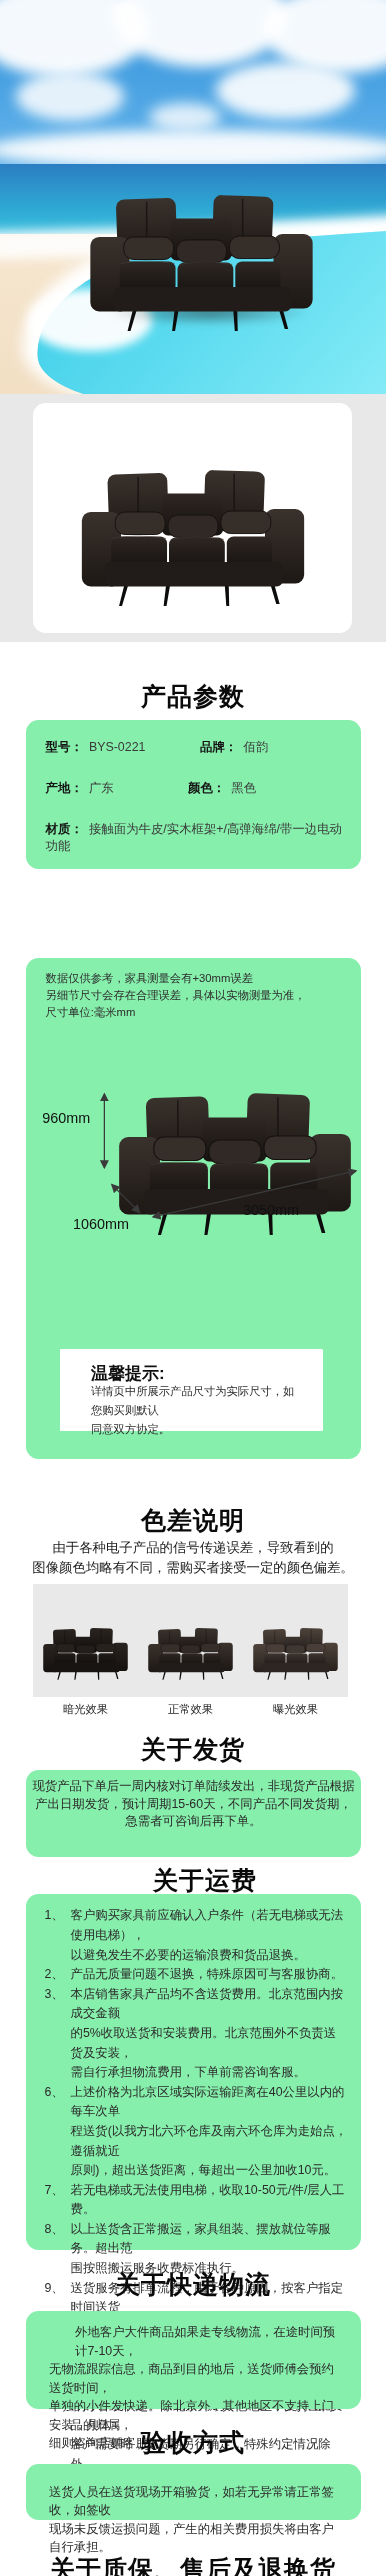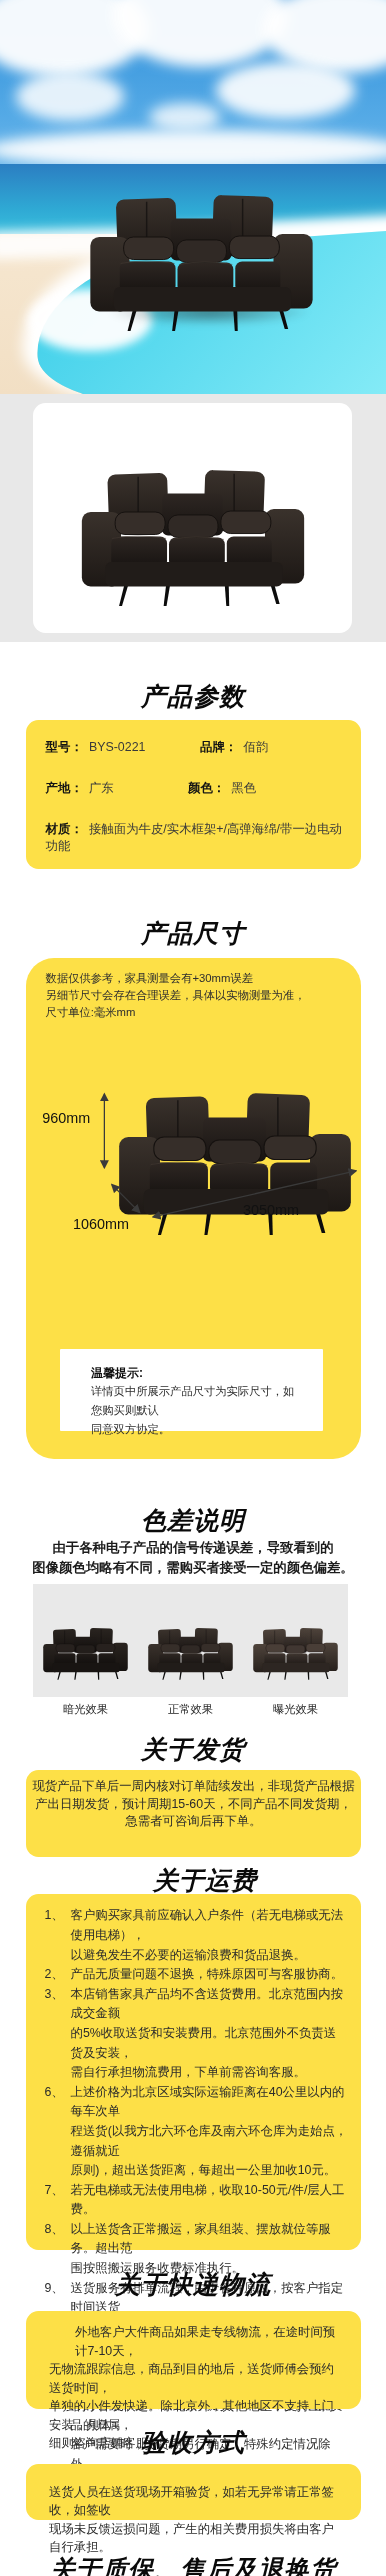--- a/index.html
+++ b/index.html
@@ -23,36 +23,36 @@
   .foam-curl{position:absolute;left:28px;top:289px;width:124px;height:62px;background:#ffffff;border-radius:50%;filter:blur(4.6px);opacity:.95;}
   .hero-sofa{position:absolute;left:85px;top:190px;width:233px;height:142px;}
   .hero-shadow{position:absolute;left:106px;top:299px;width:206px;height:27px;border-radius:50%;
     background:radial-gradient(ellipse at center,rgba(20,15,12,.45) 0%,rgba(20,15,12,0) 70%);filter:blur(3.1px);}
   
   .gray-band{position:absolute;left:0;top:394px;width:386px;height:248px;background:#e8e8e8;}
   .product-card{position:absolute;left:33px;top:403px;width:319px;height:230px;background:#ffffff;border-radius:12.4px;}
   .product-card .sofa-slot{display:block;width:232px;height:142px;margin:62px auto 0;}
   
   .sec-title{position:absolute;left:0;width:386px;text-align:center;font-size:25px;line-height:31px;
-    font-weight:900;color:#0a0a0a;letter-spacing:1px;font-style:italic;}
-  
-  .card{position:absolute;left:26px;width:335px;background:#fde047;border-radius:12.4px;box-sizing:border-box;}
+    font-weight:900;color:#0a0a0a;letter-spacing:1px;}
+  
+  .card{position:absolute;left:26px;width:335px;background:#86efac;border-radius:12.4px;box-sizing:border-box;}
   
   .spec-pair{position:absolute;font-size:12.4px;line-height:16.5px;white-space:nowrap;color:#3a3a3a;}
   .spec-label{font-weight:bold;color:#141414;margin-right:6.2px;}
   
   .size-notes{position:absolute;left:19.6px;top:12.4px;font-size:11.3px;line-height:17px;color:#2d2d2d;}
   .diagram-sofa{position:absolute;left:88px;top:130px;width:242px;height:148px;}
   .diagram-svg{position:absolute;left:0;top:129px;width:335px;height:170px;}
   .dim-label{position:absolute;font-size:14.4px;color:#111;text-align:center;font-weight:500;}
   .tips-box{position:absolute;left:34px;top:391px;width:263px;height:82px;background:#ffffff;border-radius:1px;box-sizing:border-box;padding:15.5px 20.6px 0 31px;}
-  .tips-title{font-size:12px;font-weight:bold;color:#101010;line-height:17.5px;}
+  .tips-title{font-size:17px;font-weight:bold;color:#101010;line-height:17.5px;}
   .tips-line{font-size:11.3px;line-height:19px;color:#2d2d2d;}
   
-  .cd-desc{position:absolute;left:0;top:1538px;width:386px;text-align:center;font-size:13.4px;line-height:20px;color:#1c1c1c;font-weight:700;}
+  .cd-desc{position:absolute;left:0;top:1538px;width:386px;text-align:center;font-size:13.4px;line-height:20px;color:#1c1c1c;font-weight:400;}
   .tiles{position:absolute;left:33px;top:1584px;width:325px;display:flex;gap:0;}
   .tile-col{width:105px;}
   .tile-box{width:105px;height:113px;background:#e9e9e9;display:flex;align-items:center;justify-content:center;}
   .tile-sofa{width:89px;height:54px;margin-top:24px;}
   .tile-label{margin-top:5.2px;text-align:center;font-size:11.3px;color:#222;}
   
   .center-lines{padding-top:8.2px;text-align:center;font-size:12.4px;line-height:17.5px;color:#2b2b2b;}
   .f-row{display:flex;padding-left:18.5px;font-size:12.4px;line-height:19.6px;color:#2b2b2b;}
   .f-num{flex:none;width:26px;}
   .f-txt{flex:1;padding-right:13.4px;}
@@ -175,22 +175,21 @@
       <span class="spec-label">产地：</span><span>广东</span>
     </div>
     <div class="spec-pair" style="left:162px;top:60px;">
       <span class="spec-label">颜色：</span><span>黑色</span>
     </div>
     <div class="spec-pair" style="left:19.6px;top:101px;white-space:normal;width:301px;">
       <span class="spec-label">材质：</span><span>接触面为牛皮/实木框架+/高弹海绵/带一边电动功能</span>
     </div>
   </div>
 
-  <div class="sec-title" style="top:918px;">产品尺寸</div>
-  <div class="card" style="top:958px;height:501px;border-radius:28px;">
+  <div class="card" style="top:958px;height:501px;">
     <div class="size-notes">
 
     <div>数据仅供参考，家具测量会有+30mm误差</div>
         <div>另细节尺寸会存在合理误差，具体以实物测量为准，</div>
         <div>尺寸单位:毫米mm</div>
       </div>
     <div class="diagram-sofa sofa-slot">
   <svg viewBox="0 0 470 290" width="100%" height="100%" preserveAspectRatio="xMidYMid meet">
     <defs>
       <linearGradient id="leather" x1="0" y1="0" x2="0" y2="1">

